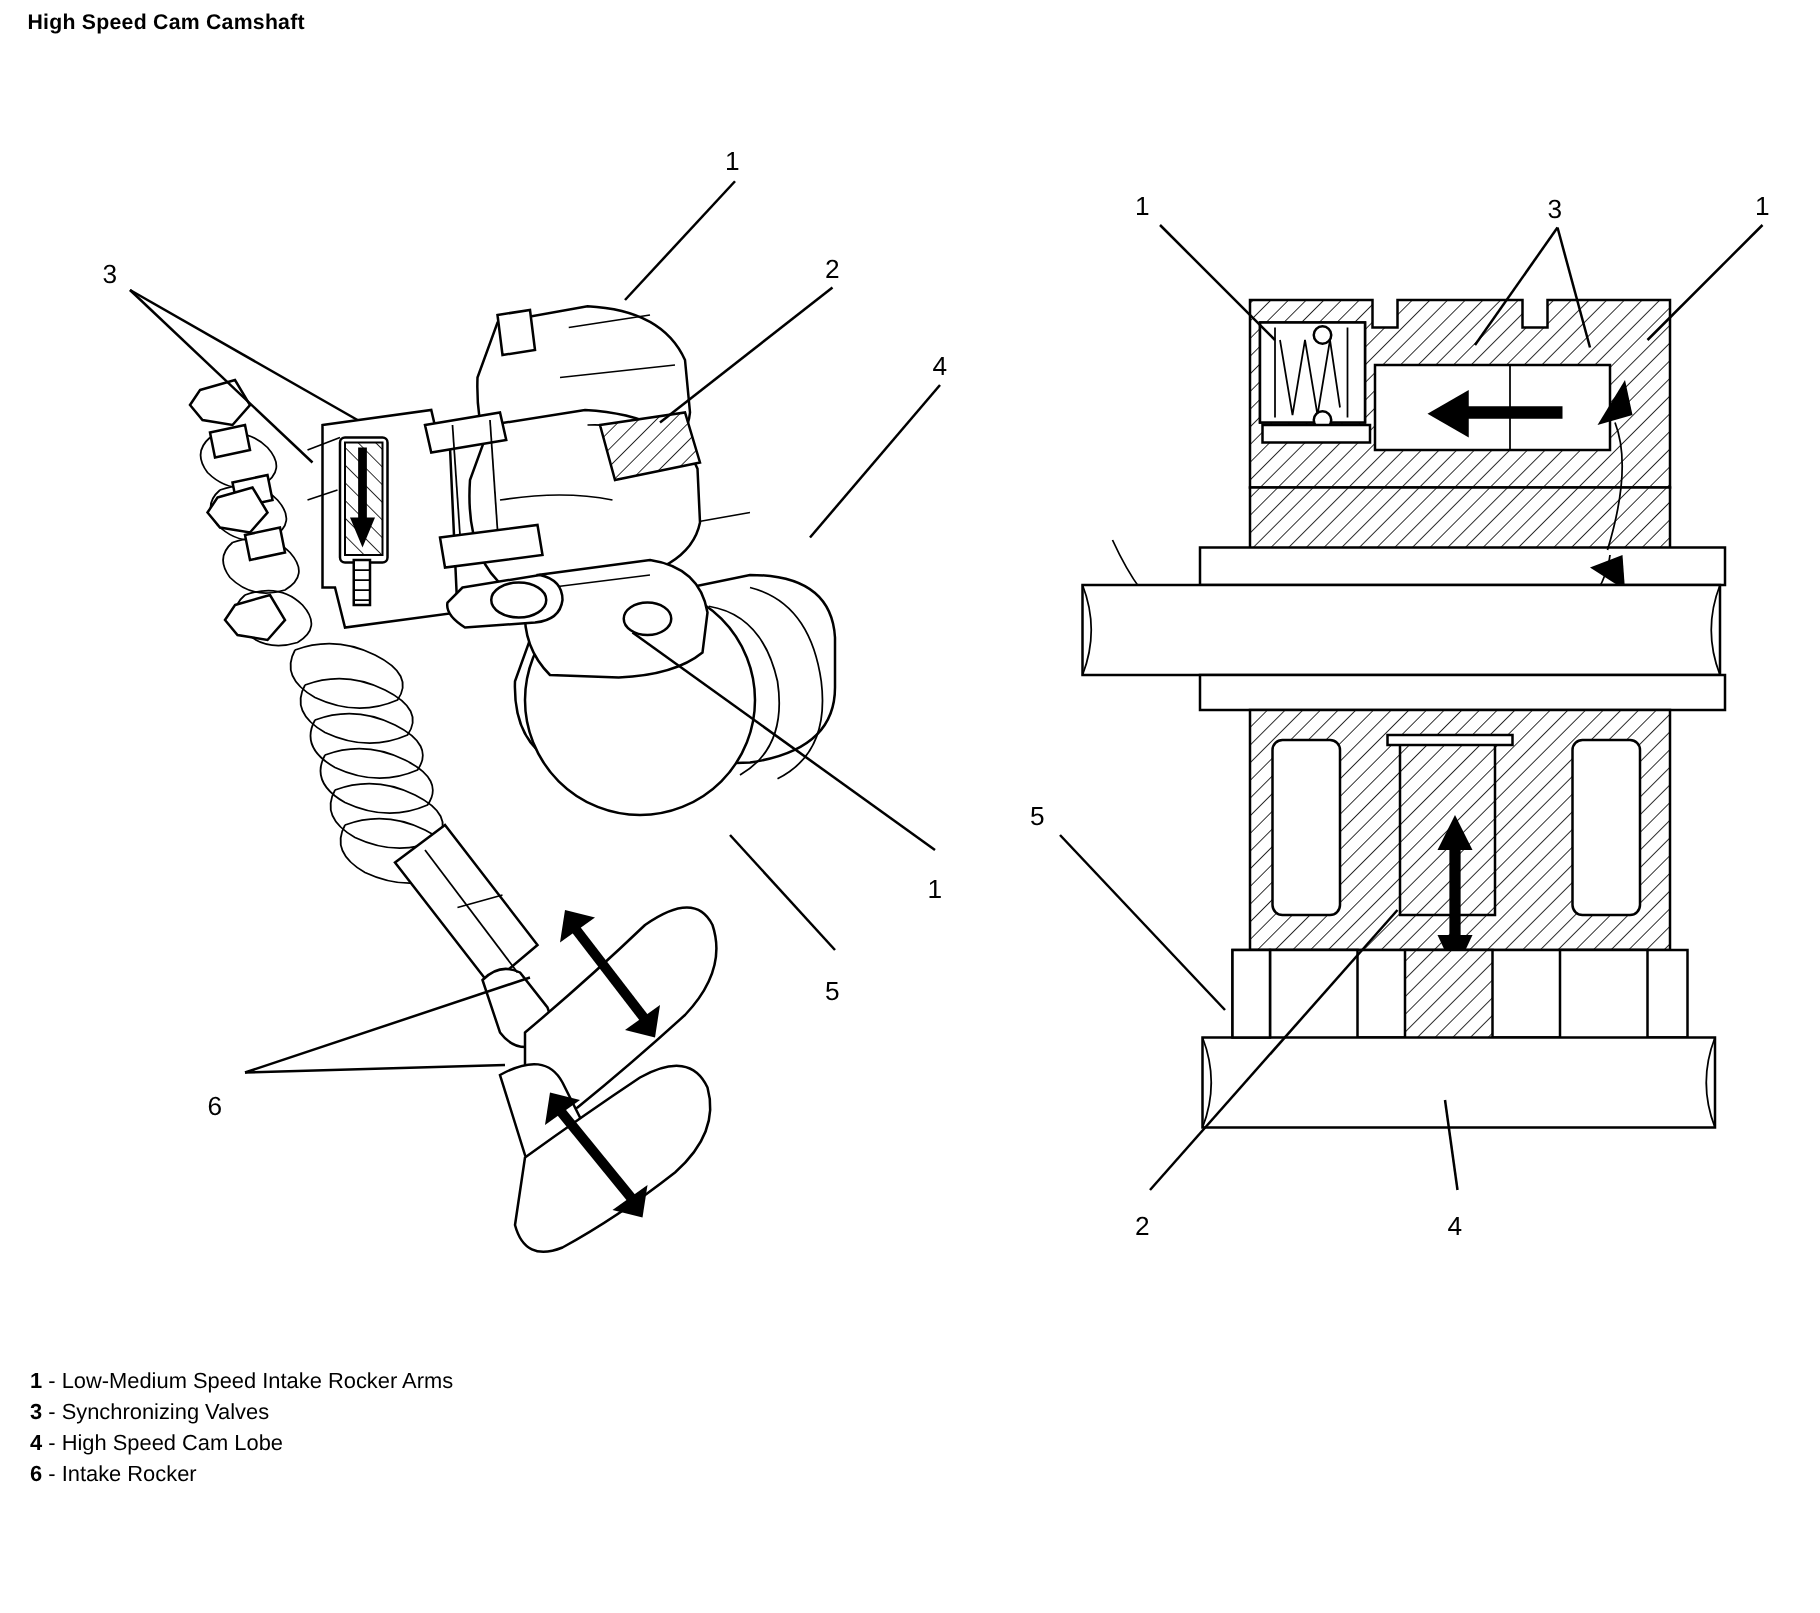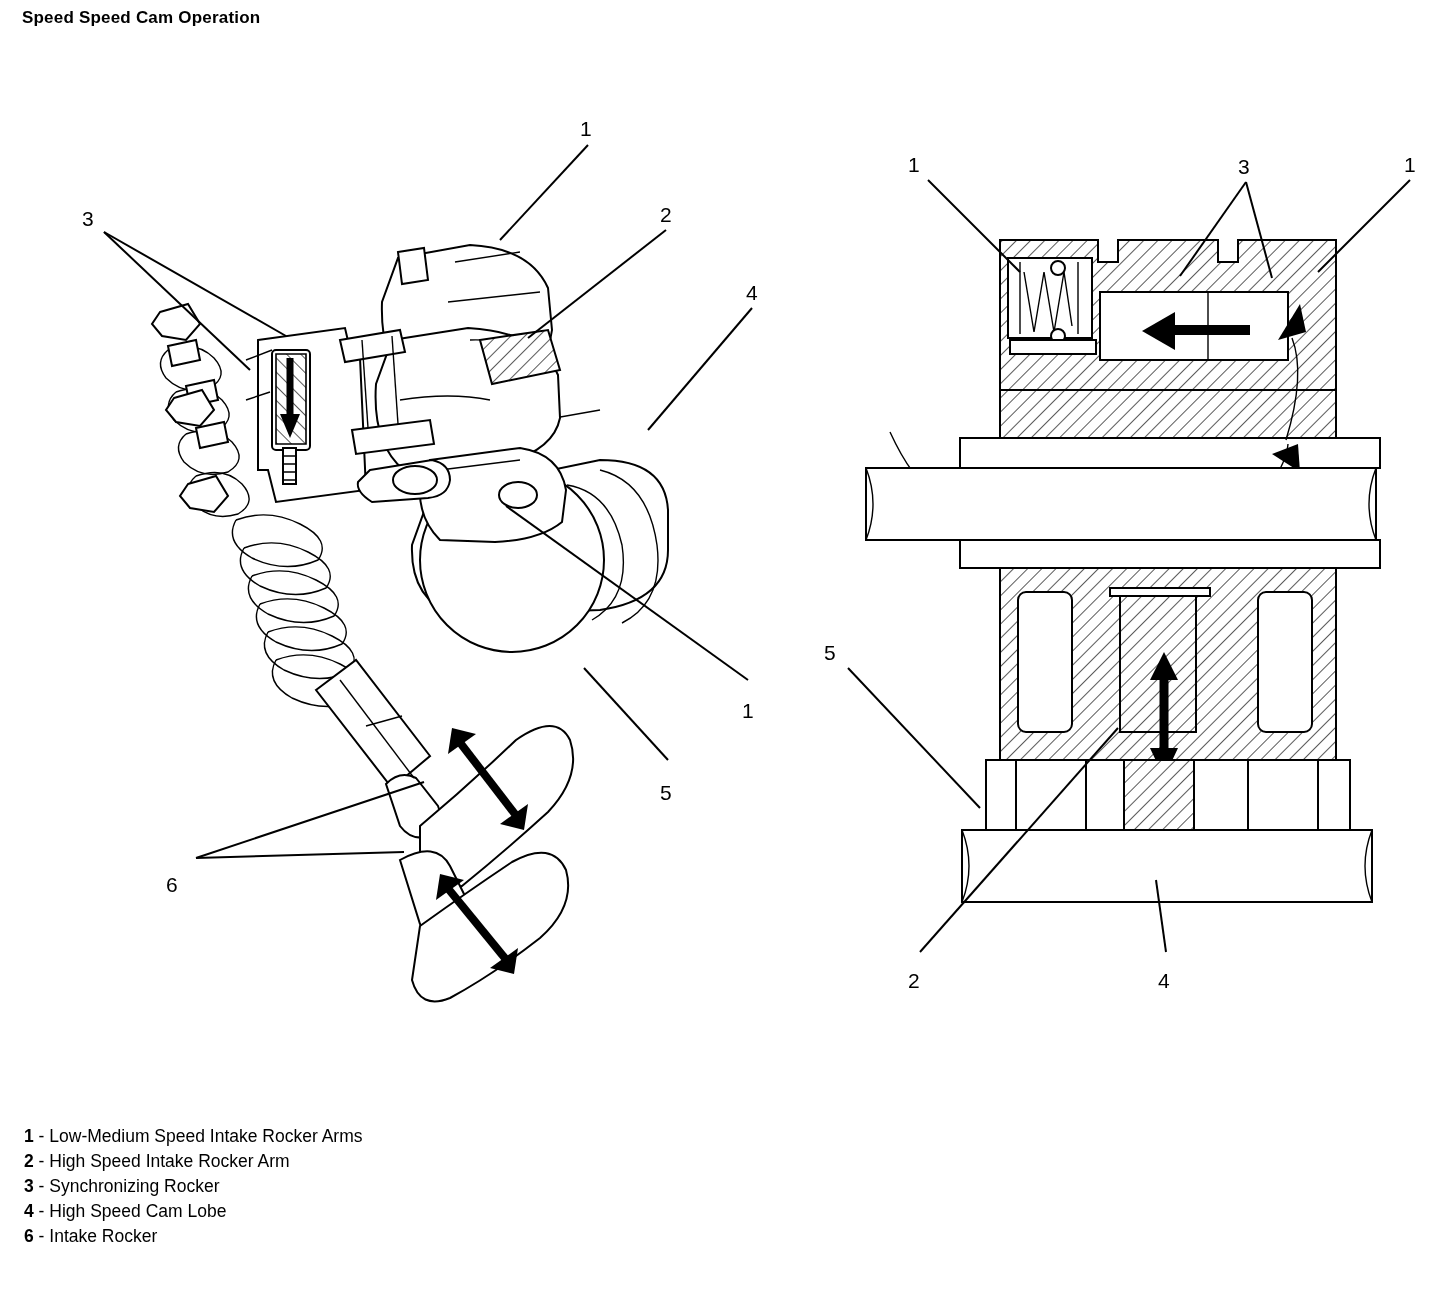--- a/index.html
+++ b/index.html
@@ -28,21 +28,20 @@
     left: 0;
     top: 40px;
     width: 1456px;
     height: 1000px;
   }
   #legend {
     position: absolute;
     left: 24px;
     top: 1092px;
     width: 700px;
-    margin-top: 32px;
   }
   .legend-row {
     font-size: 17.5px;
     line-height: 25px;
     white-space: nowrap;
   }
   .legend-num {
     font-weight: bold;
   }
   .legend-dash {
@@ -65,21 +64,21 @@
   }
   .thin {
     stroke: #000;
     stroke-width: 1.4;
     fill: none;
   }
 </style>
 </head>
 <body>
 
-<div id="page-title">Speed Speed Cam Operation</div>
+<div id="page-title">High Speed Cam Camshaft</div>
 
 <div id="diagram-area">
 <svg width="1456" height="1000" viewBox="0 0 1456 1000">
 
   <defs>
     <pattern id="hatchR" width="10" height="10" patternTransform="rotate(45)" patternUnits="userSpaceOnUse">
       <rect width="10" height="10" fill="#fff"></rect>
       <line x1="0" y1="0" x2="0" y2="10" stroke="#000" stroke-width="1.3"></line>
     </pattern>
     <pattern id="hatchL" width="10" height="10" patternTransform="rotate(-45)" patternUnits="userSpaceOnUse">
@@ -306,28 +305,23 @@
 </svg>
 </div>
 
 <div id="legend">
   <div class="legend-row">
     <span class="legend-num">1</span>
     <span class="legend-dash">-</span>
     <span class="legend-text">Low-Medium Speed Intake Rocker Arms</span>
   </div>
   <div class="legend-row">
-    <span class="legend-num">2</span>
-    <span class="legend-dash">-</span>
-    <span class="legend-text">High Speed Intake Rocker Arm</span>
-  </div>
-  <div class="legend-row">
     <span class="legend-num">3</span>
     <span class="legend-dash">-</span>
-    <span class="legend-text">Synchronizing Rocker</span>
+    <span class="legend-text">Synchronizing Valves</span>
   </div>
   <div class="legend-row">
     <span class="legend-num">4</span>
     <span class="legend-dash">-</span>
     <span class="legend-text">High Speed Cam Lobe</span>
   </div>
   <div class="legend-row">
     <span class="legend-num">6</span>
     <span class="legend-dash">-</span>
     <span class="legend-text">Intake Rocker</span>

